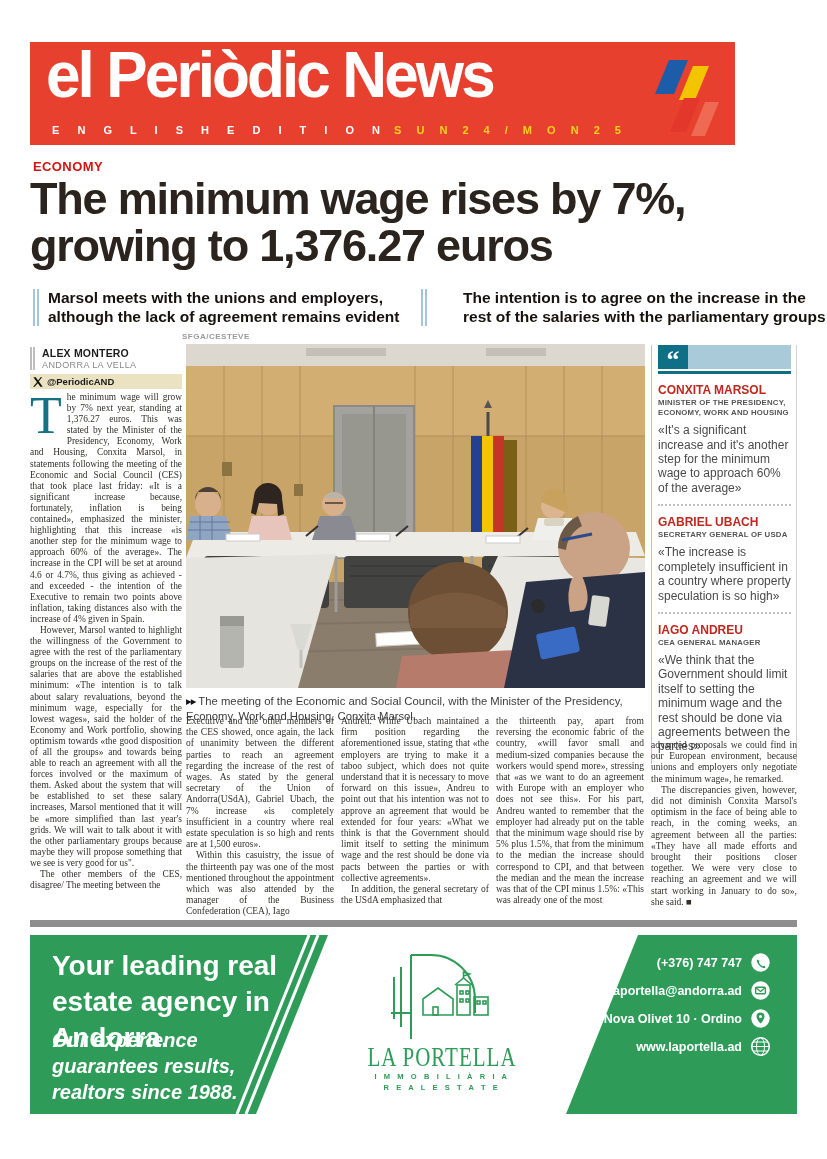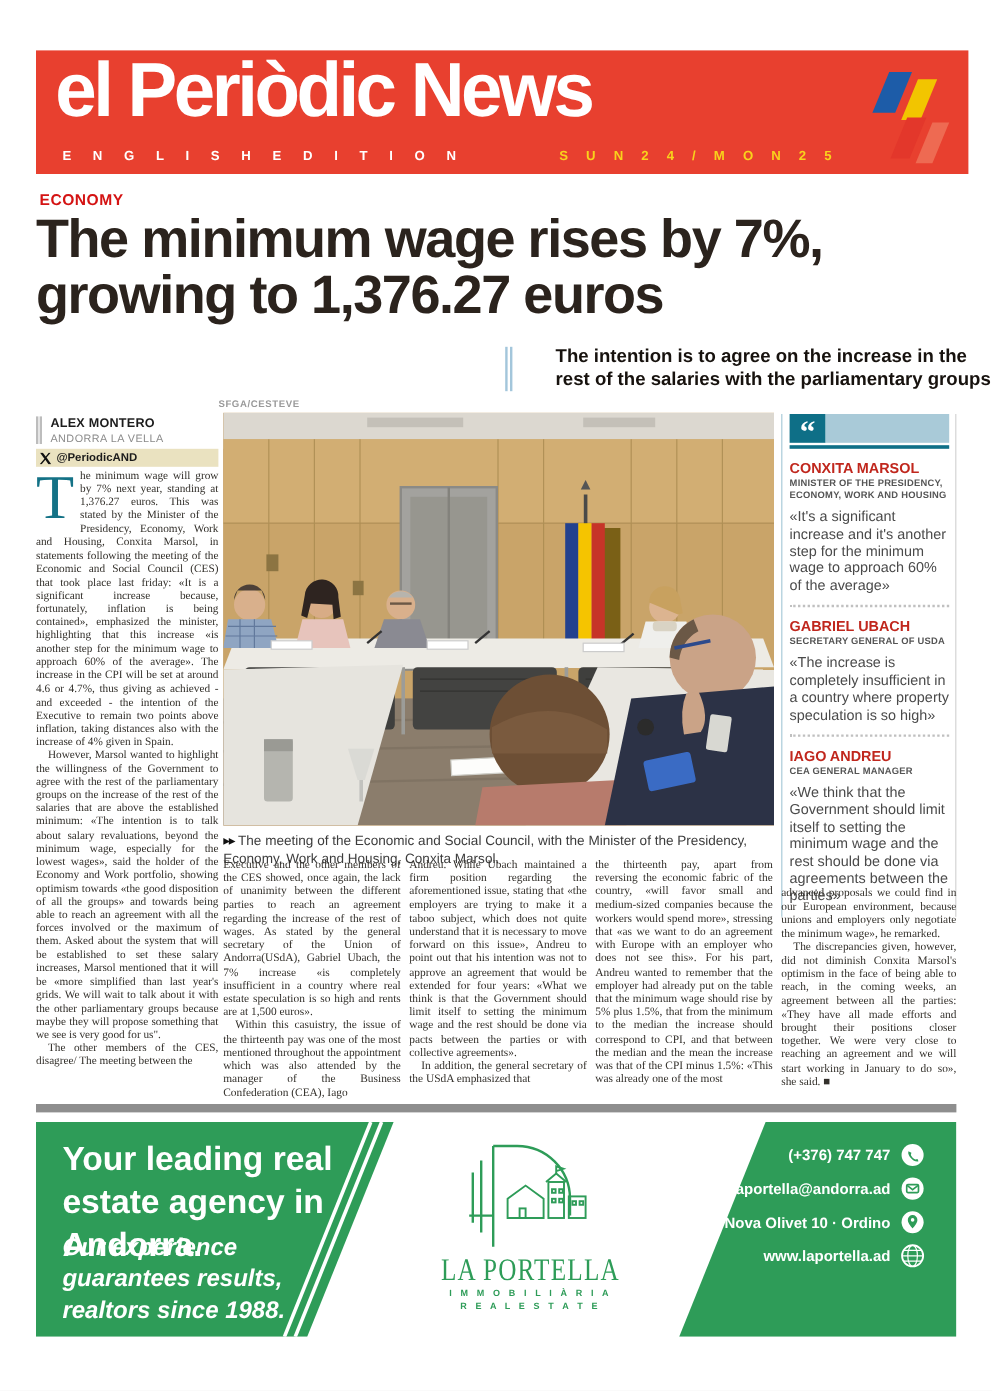--- a/index.html
+++ b/index.html
@@ -1,20 +1,20 @@
 <!DOCTYPE html>
 <html><head>
 <meta charset="utf-8">
 <style>
   html,body { margin:0; padding:0; background:#f2f2f2; }
   .page { position:relative; width:827px; height:1159px; background:#ffffff; margin:0 auto;
           font-family:"Liberation Sans", sans-serif; overflow:hidden; }
 
   
-  .masthead { position:absolute; left:30px; top:42px; width:777px; height:103px; background:#e8402f; }
+  .masthead { position:absolute; left:30px; top:42px; width:705px; height:103px; background:#e8402f; }
   .mast-title { position:absolute; left:16px; top:-4px; font-size:64px; font-weight:bold; color:#fff;
                 letter-spacing:-3px; transform:scaleX(.97); transform-origin:left; white-space:nowrap; }
   .mast-edition { position:absolute; left:22px; bottom:9px; font-size:11px; font-weight:bold; color:#fff; letter-spacing:7.5px; }
   .mast-date { position:absolute; right:108px; bottom:9px; font-size:11px; font-weight:bold; color:#f8d21c; letter-spacing:6px; }
   .mast-logo { position:absolute; right:8px; top:14px; }
 
   
   .section-label { position:absolute; left:33px; top:159px; font-size:13px; font-weight:bold; color:#d41313; letter-spacing:.4px; }
   .headline { position:absolute; left:30px; top:175px; width:765px; font-size:45px; font-weight:bold;
               color:#2b231d; line-height:1.05; letter-spacing:-1.2px; }
@@ -90,20 +90,21 @@
       <polygon points="52,10 68,10 54,44 38,44" fill="#f2c500"></polygon>
       <polygon points="43,42 59,42 45,76 29,76" fill="#e3372b"></polygon>
       <polygon points="64,46 78,46 64,80 50,80" fill="#ee6a52"></polygon>
     </svg>
     <div class="mast-edition">E N G L I S H   E D I T I O N</div>
     <div class="mast-date">S U N   2 4   /   M O N   2 5</div>
   </div>
 
   <div class="section-label">ECONOMY</div>
   <h1 class="headline" style="margin:0;">The minimum wage rises by 7%, growing to 1,376.27 euros</h1>
+  <div class="subhead left">Marsol meets with the unions and employers, although the lack of agreement remains evident</div>
   <div class="subhead right">The intention is to agree on the increase in the rest of the salaries with the parliamentary groups</div>
 
   <div class="byline">
     <div class="byline-top">
       <div class="byline-author">ALEX MONTERO</div>
       <div class="byline-location">ANDORRA LA VELLA</div>
     </div>
     <div class="social-strip">
       <svg width="10" height="10" viewBox="0 0 10 10">
         <path d="M0.4 0.2 h2.3 l2.4 3.2 L7.6 0.2 h1.6 L5.8 4.3 9.7 9.8 H7.4 L4.8 6.2 1.7 9.8 H0.1 L4 5.2 Z" fill="#111"></path>

